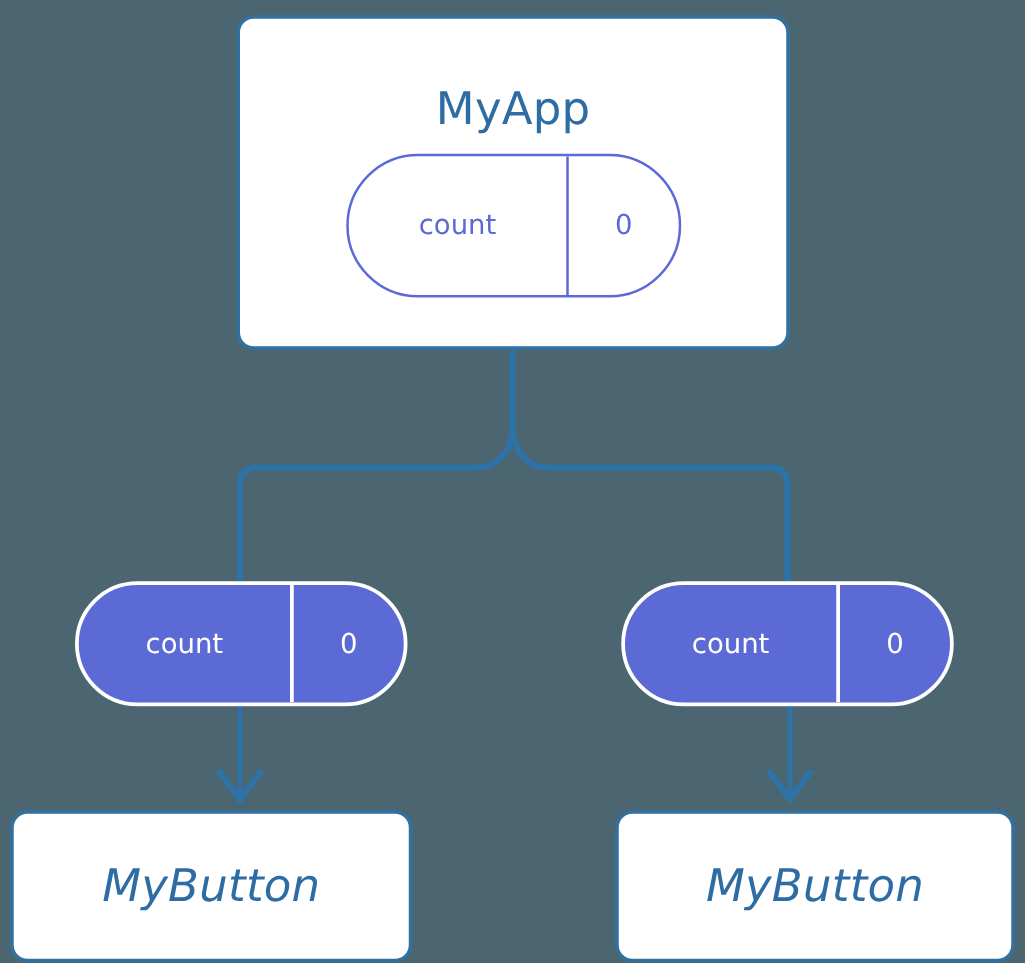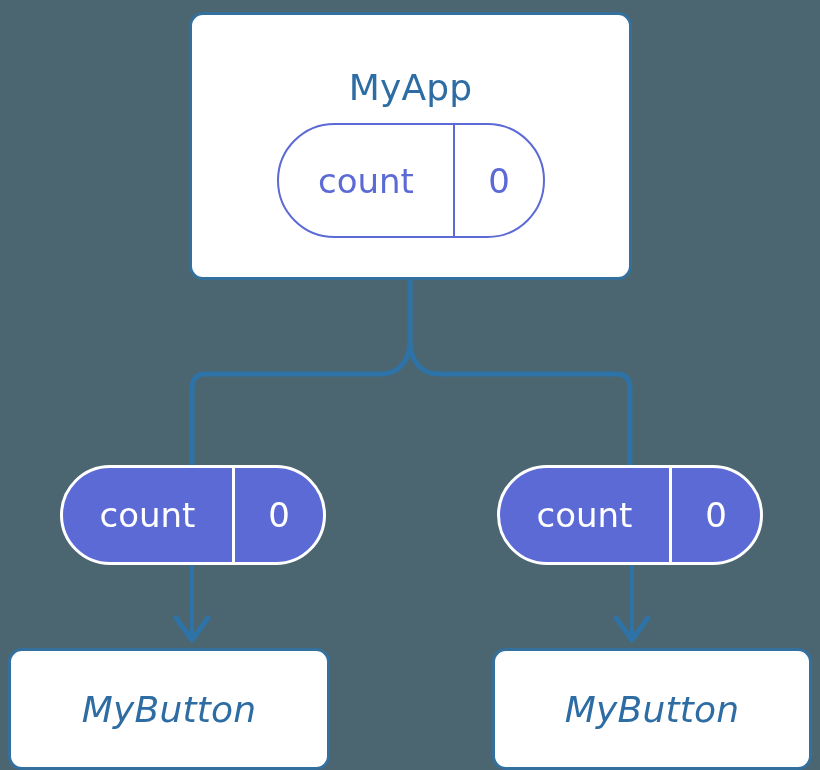--- a/index.html
+++ b/index.html
@@ -77,21 +77,21 @@
     display: flex;
     align-items: stretch;
     box-sizing: border-box;
     border-radius: 999px;
     overflow: hidden;
   }
   .pill-key, .pill-val {
     display: flex;
     align-items: center;
     justify-content: center;
-    font-size: 34px;
+    font-size: 22px;
     font-weight: 400;
     box-sizing: border-box;
     white-space: nowrap;
   }
 
   
   #app-pill {
     left: 277px;
     top: 123px;
     width: 268px;

